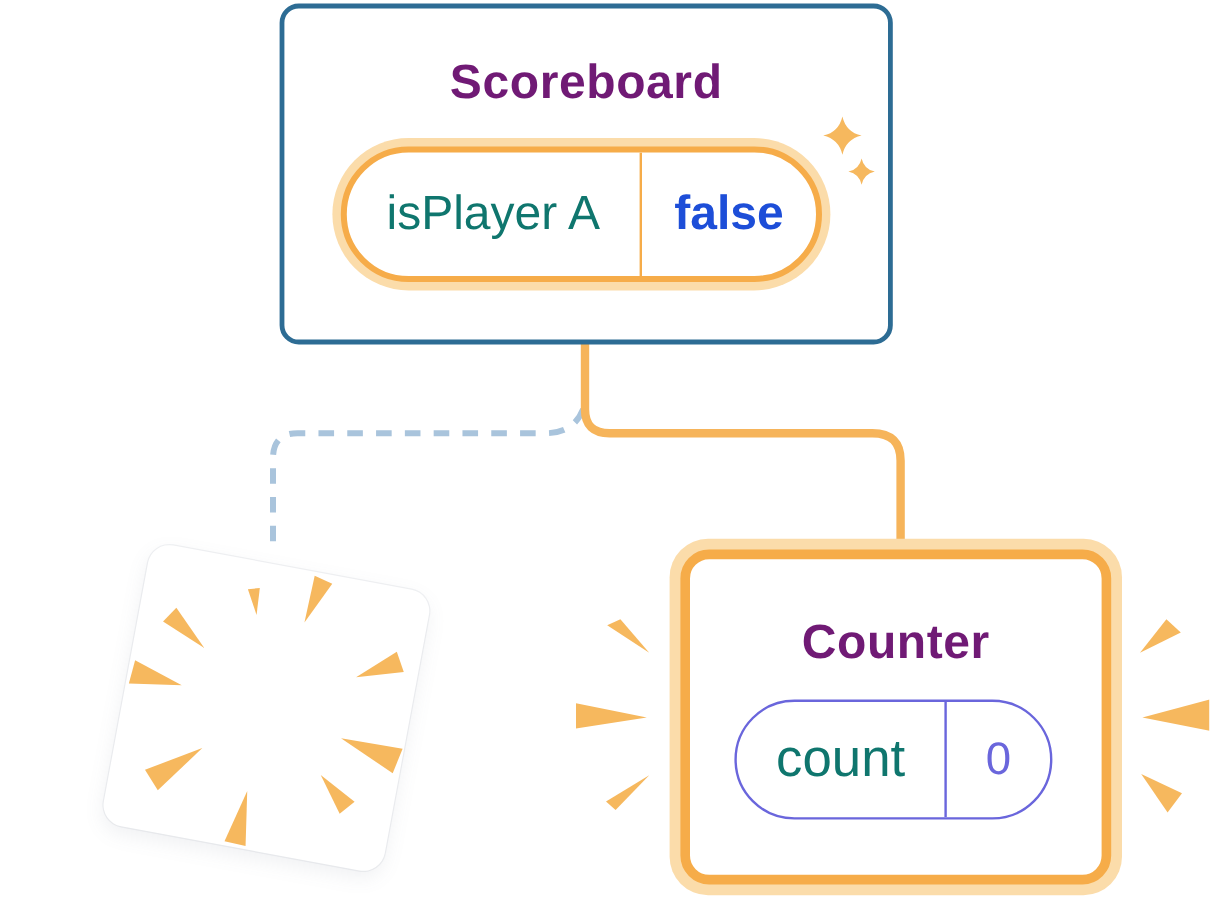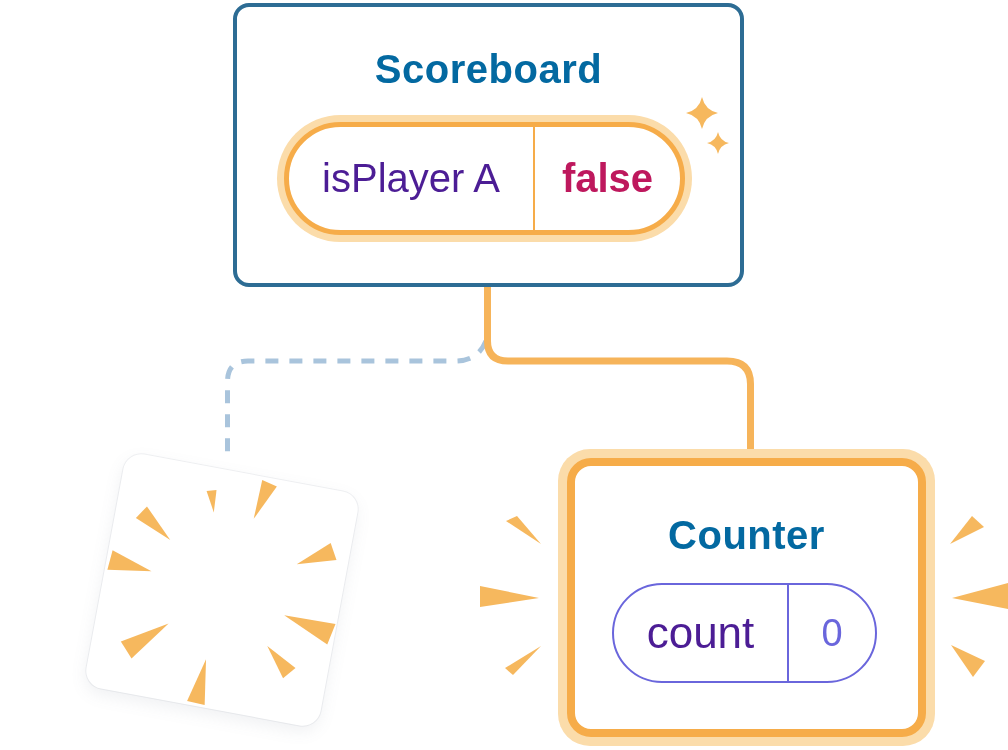--- a/index.html
+++ b/index.html
@@ -15,36 +15,36 @@
 
   
   .scoreboard-card{
     position:absolute;left:233px;top:3px;width:511px;height:284px;
     box-sizing:border-box;background:#ffffff;
     border:4px solid #2D6C94;border-radius:16px;
     z-index:2;
   }
   .card-title{
     position:absolute;left:0;right:0;text-align:center;
-    color:#0369a1;font-weight:600;letter-spacing:0.5px;
+    color:#701a75;font-weight:600;letter-spacing:0.5px;
     line-height:1;
   }
   .scoreboard-card .card-title{top:42px;font-size:40px;}
   .state-pill-orange{
     position:absolute;left:47px;top:115px;width:401px;height:113px;
     box-sizing:border-box;background:#ffffff;
     border:5px solid #F6AC49;border-radius:70px;
     box-shadow:0 0 0 7px #FBDCAA;
     display:flex;align-items:stretch;overflow:hidden;
   }
   .pill-key{flex:1;display:flex;align-items:center;justify-content:center;
-    color:#4c1d95;font-size:40px;}
+    color:#0f766e;font-size:40px;}
   .pill-sep-orange{width:2px;background:#F6AC49;}
   .pill-val-bold{width:145px;display:flex;align-items:center;justify-content:center;
-    color:#be185d;font-size:40px;font-weight:700;}
+    color:#1d4ed8;font-size:40px;font-weight:700;}
 
   
   .counter-halo{
     position:absolute;left:558px;top:449px;width:377px;height:297px;
     box-sizing:border-box;background:#FBDCAA;border-radius:32px;
     padding:9px;z-index:2;
   }
   .counter-card{
     position:relative;width:100%;height:100%;
     box-sizing:border-box;background:#ffffff;

